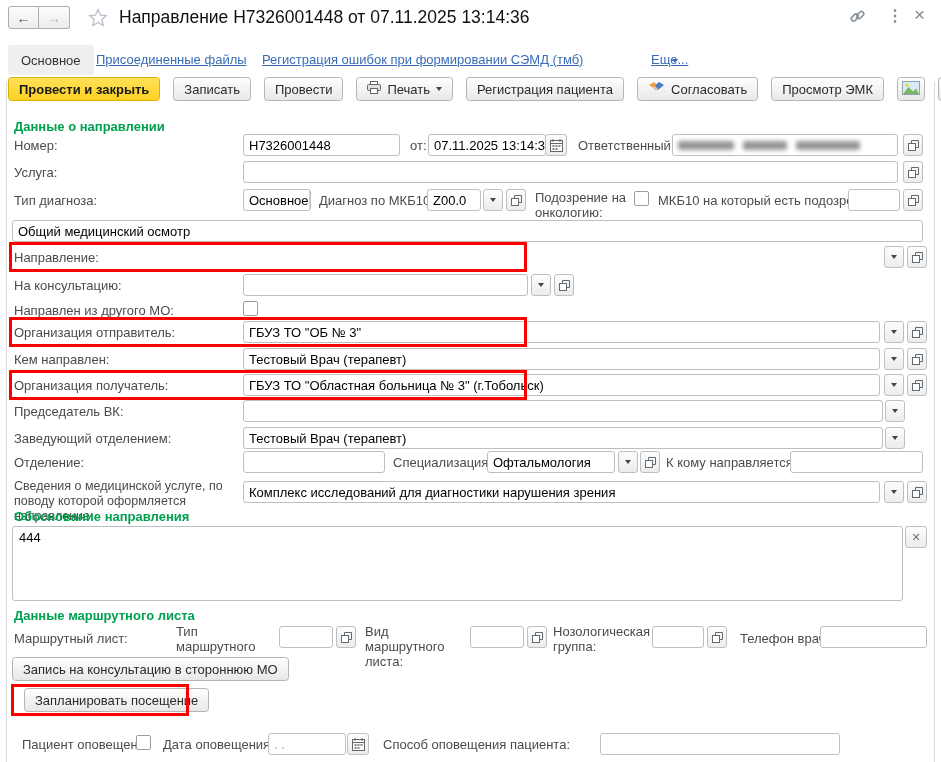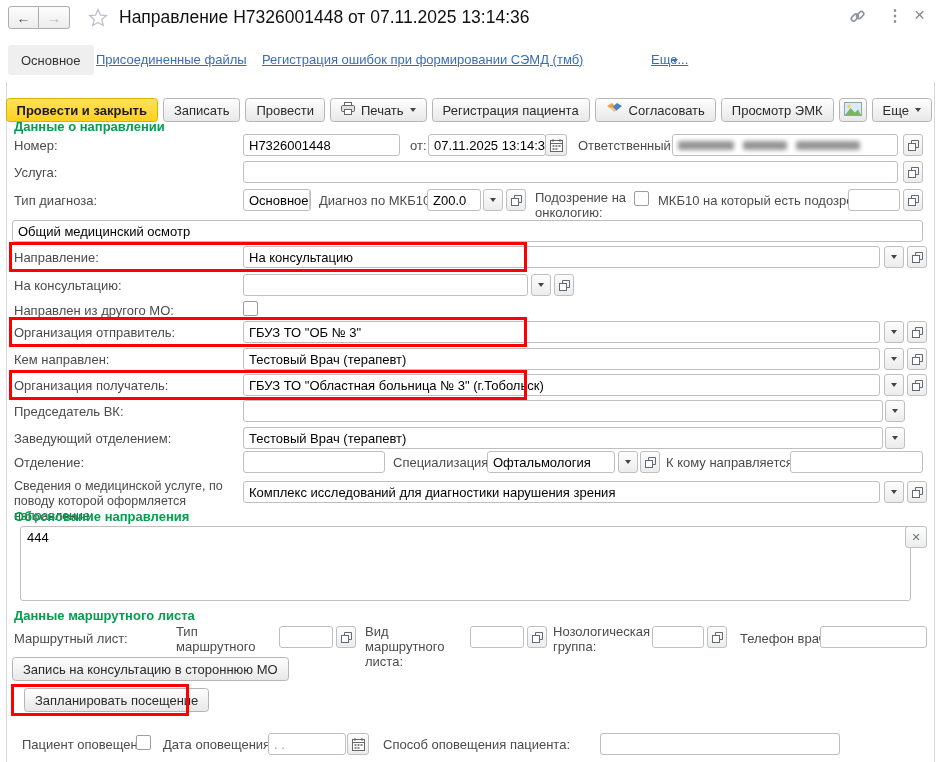--- a/index.html
+++ b/index.html
@@ -14,32 +14,32 @@
   .caret{width:0;height:0;border-left:3.5px solid transparent;border-right:3.5px solid transparent;border-top:4px solid #444;}
   .caret.blue{border-top-color:#3a6cb5;}
   .ibtn{position:absolute;width:20px;height:22px;box-sizing:border-box;border:1px solid #bfbfbf;border-radius:3px;
         background:linear-gradient(#fdfdfd,#ececec);display:flex;align-items:center;justify-content:center;cursor:pointer;}
   .chk{position:absolute;width:15px;height:15px;box-sizing:border-box;border:1px solid #9d9d9d;border-radius:2px;background:#fff;}
   .sect{position:absolute;font-weight:bold;font-size:13px;color:#00A04E;white-space:nowrap;}
   .btn{display:inline-flex;align-items:center;gap:6px;height:24px;padding:0 10px;box-sizing:border-box;
        border:1px solid #b5b5b5;border-radius:3.5px;background:linear-gradient(#fefefe,#e8e8e8);
        color:#2b2b2b;font-size:13px;white-space:nowrap;cursor:pointer;}
   .btn.yellow{background:linear-gradient(#ffe259,#ffd022);border-color:#d8b200;font-weight:bold;color:#1a1a1a;}
-  .toolbar{position:absolute;left:8px;top:98px;right:9px;display:flex;align-items:center;gap:5px;justify-content:flex-end;}
+  .toolbar{position:absolute;left:8px;top:77px;right:9px;display:flex;align-items:center;gap:13px;}
   .redbox{position:absolute;border:3px solid #f00;z-index:6;pointer-events:none;background:transparent;}
   .link{position:absolute;color:#3a6cb5;text-decoration:underline;font-size:13px;white-space:nowrap;cursor:pointer;}
   .navbtn{width:31px;height:23px;box-sizing:border-box;border:1px solid #adadad;background:linear-gradient(#fdfdfd,#ececec);
           display:inline-flex;align-items:center;justify-content:center;font-size:14px;cursor:pointer;}
   .blurbar{display:inline-block;height:9px;border-radius:2px;background:#969696;filter:blur(2px);margin-right:9px;}
   .sideline{position:absolute;top:82px;bottom:0;width:1px;background:#d9d9d9;}
   .hicon{position:absolute;cursor:pointer;color:#828a92;}
   .tab-active{position:absolute;left:8px;top:45px;height:30px;display:flex;align-items:center;padding:0 13px;
               background:#efefef;border-radius:3px;color:#333;cursor:pointer;}
   .ta{position:absolute;box-sizing:border-box;border:1px solid #bfbfbf;border-radius:3px;background:#fff;
-      padding:3px 6px;color:#000;font-size:13px;margin-left:8px;}
+      padding:3px 6px;color:#000;font-size:13px;}
 </style>
 </head>
 <body>
 
 <div id="app">
 
   <div style="position:absolute;left:8px;top:6px;display:flex;">
     <button class="navbtn" style="border-radius:3px 0 0 3px;color:#4a4a4a;">
         <span>←</span>
       </button>
@@ -194,23 +194,20 @@
         <rect x="1.5" y="4.5" width="7" height="7" fill="#fff" stroke="#606a73"></rect>
         <path d="M4.5 4.5 V1.5 H11.5 V8.5 H8.5" fill="none" stroke="#606a73"></path>
       </svg>
     </span>
 
   <div class="fld" style="left:12px;top:220px;width:911px;">
       <span>Общий медицинский осмотр</span>
     </div>
 
   <span class="lbl" style="left:14px;top:250px;">Направление:</span>
-  <div class="fld" style="left:243px;top:246px;width:637px;">
-      <span>На консультацию</span>
-    </div>
   <span class="ibtn" style="left:884px;top:246px;">
       <span class="caret"></span>
     </span>
   <span class="ibtn" style="left:907px;top:246px;">
       <svg width="13" height="13" viewBox="0 0 13 13">
         <rect x="1.5" y="4.5" width="7" height="7" fill="#fff" stroke="#606a73"></rect>
         <path d="M4.5 4.5 V1.5 H11.5 V8.5 H8.5" fill="none" stroke="#606a73"></path>
       </svg>
     </span>
   <div class="redbox" style="left:9px;top:242px;width:512px;height:24px;"></div>

